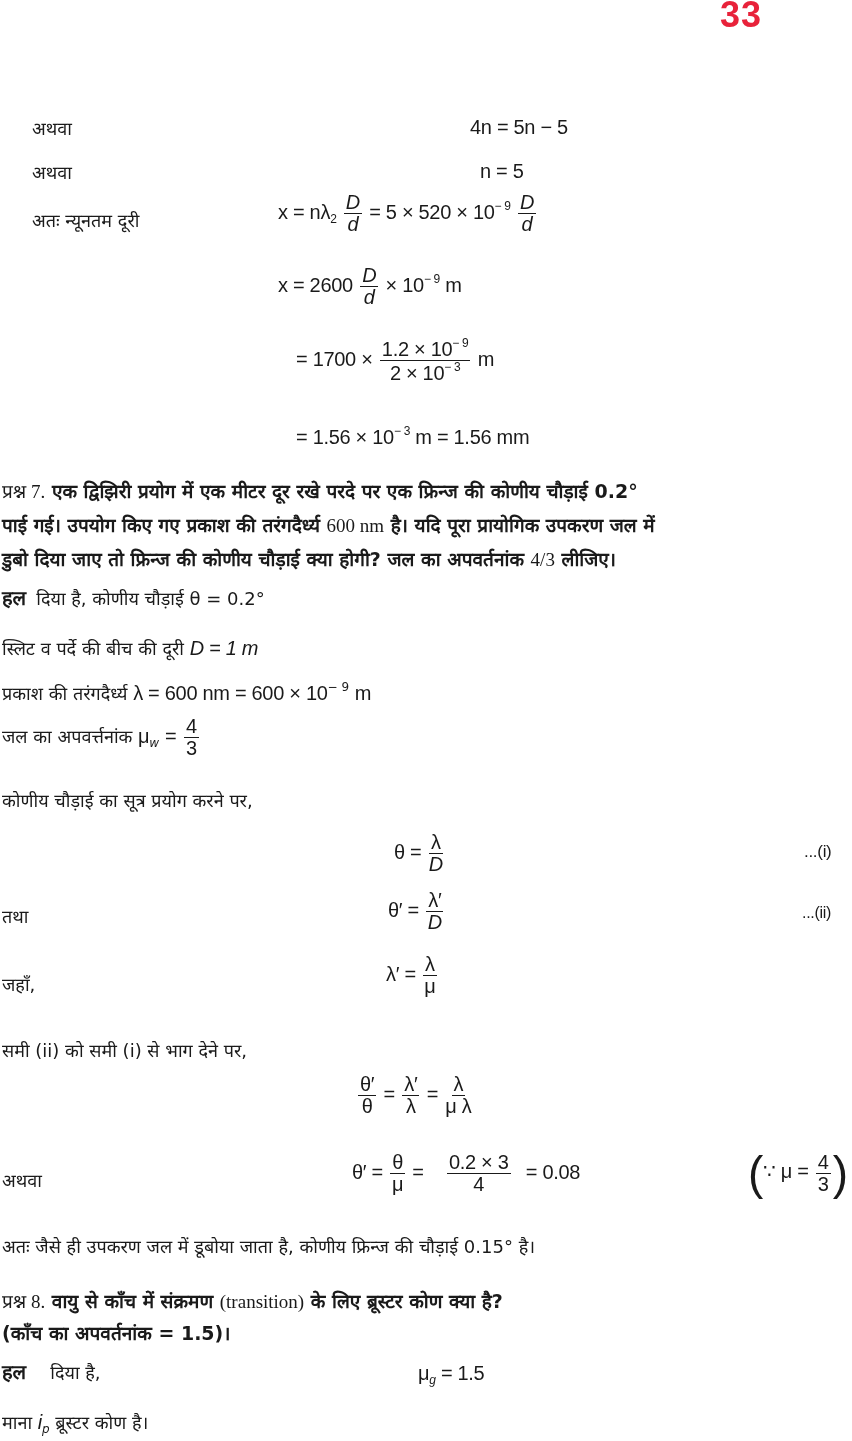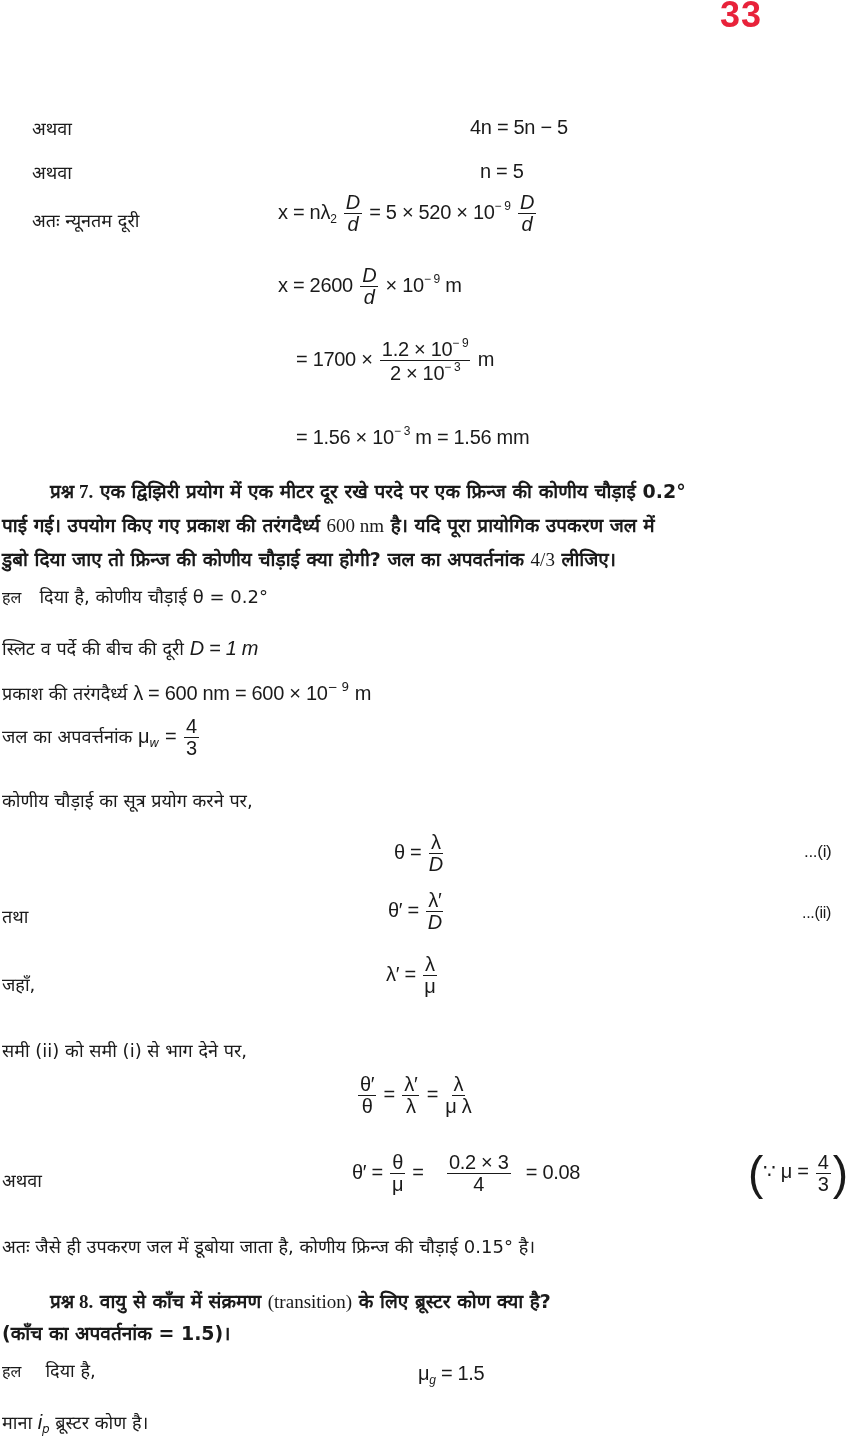--- a/index.html
+++ b/index.html
@@ -10,23 +10,23 @@
   }
   .abs { position:absolute; white-space:nowrap; }
   .math { font-family:"Liberation Sans",sans-serif; font-size:20px; letter-spacing:-0.3px; }
   .i { font-style:italic;text-align:center; }
   .page-num {
     position:absolute; left:720px; top:-6px; font-family:"Liberation Sans",sans-serif;
     font-weight:bold; font-size:36px; color:#e8223a; letter-spacing:1px;
   }
   .hi { font-size:18px; }
   .q { font-size:19px; font-weight:bold; }
-  .q .num { font-family:"Liberation Serif",serif; font-weight:bold;margin-left:48px; }
+  .q .num { font-family:"Liberation Serif",serif; font-weight:normal; }
   .q .latin { font-family:"Liberation Serif",serif; font-weight:normal; }
-  .hal { font-weight:normal; font-size:16px; }
+  .hal { font-weight:bold; font-size:20px; }
   .frac { display:inline-flex; flex-direction:column; align-items:center; vertical-align:middle; margin:0 2px; line-height:1.05; }
   .frac > span:first-child { border-bottom:1.5px solid #1a1a1a; padding:0 2px; }
   .frac > span { display:block; text-align:center; }
   sup { font-size:12px; vertical-align:9px; }
   sub { font-size:12px; vertical-align:-4px; }
   .paren { font-size:46px; font-weight:200; vertical-align:middle; line-height:1; }
 </style>
 </head>
 <body>
 
@@ -82,21 +82,21 @@
 </div>
 <div class="abs q" style="left:2px;top:512px">
   <span>पाई गई। उपयोग किए गए प्रकाश की तरंगदैर्ध्य </span><span class="latin">600 nm</span><span> है। यदि पूरा प्रायोगिक उपकरण जल में</span>
 </div>
 <div class="abs q" style="left:2px;top:546px">
   <span>डुबो दिया जाए तो फ्रिन्ज की कोणीय चौड़ाई क्या होगी? जल का अपवर्तनांक </span><span class="latin">4/3</span><span> लीजिए।</span>
 </div>
 
 <div class="abs" style="left:2px;top:584px">
   <span class="hal">हल</span>
-  <span class="hi" style="margin-left:12px">दिया है, कोणीय चौड़ाई θ = 0.2°</span>
+  <span class="hi" style="margin-left:4px">दिया है, कोणीय चौड़ाई θ = 0.2°</span>
 </div>
 <div class="abs hi" style="left:2px;top:636px">
   <span>स्लिट व पर्दे की बीच की दूरी </span><span class="math i">D = 1 m</span>
 </div>
 <div class="abs hi" style="left:2px;top:680px">
   <span>प्रकाश की तरंगदैर्ध्य </span><span class="math">λ = 600 nm = 600 × 10</span><sup>− 9</sup>
   <span class="math">m</span>
 </div>
 <div class="abs hi" style="left:2px;top:716px">
   <span>जल का अपवर्त्तनांक </span><span class="math">μ</span><sub class="i">w</sub>

